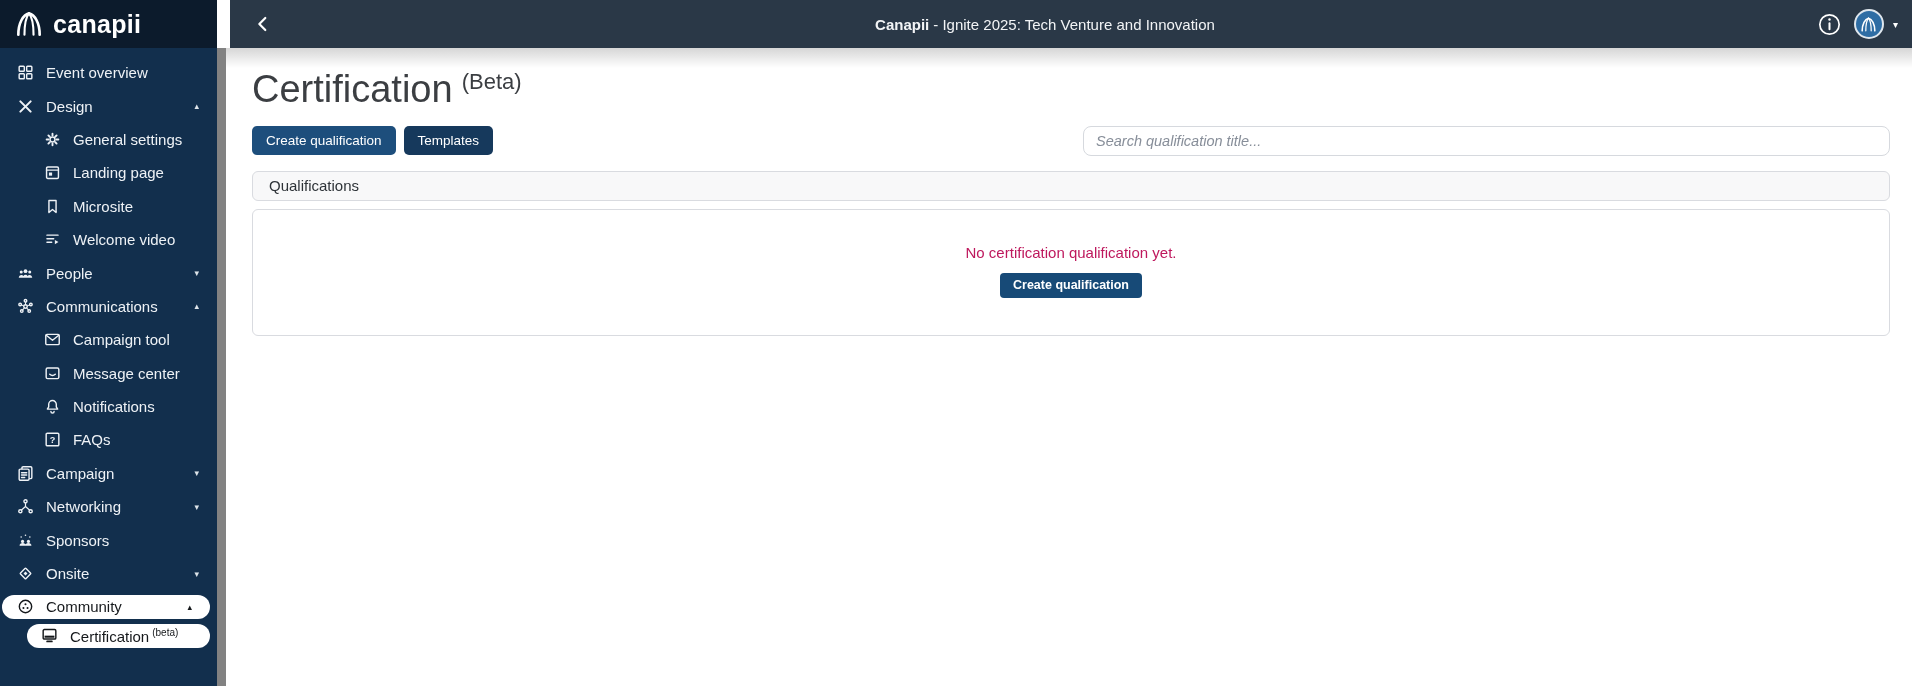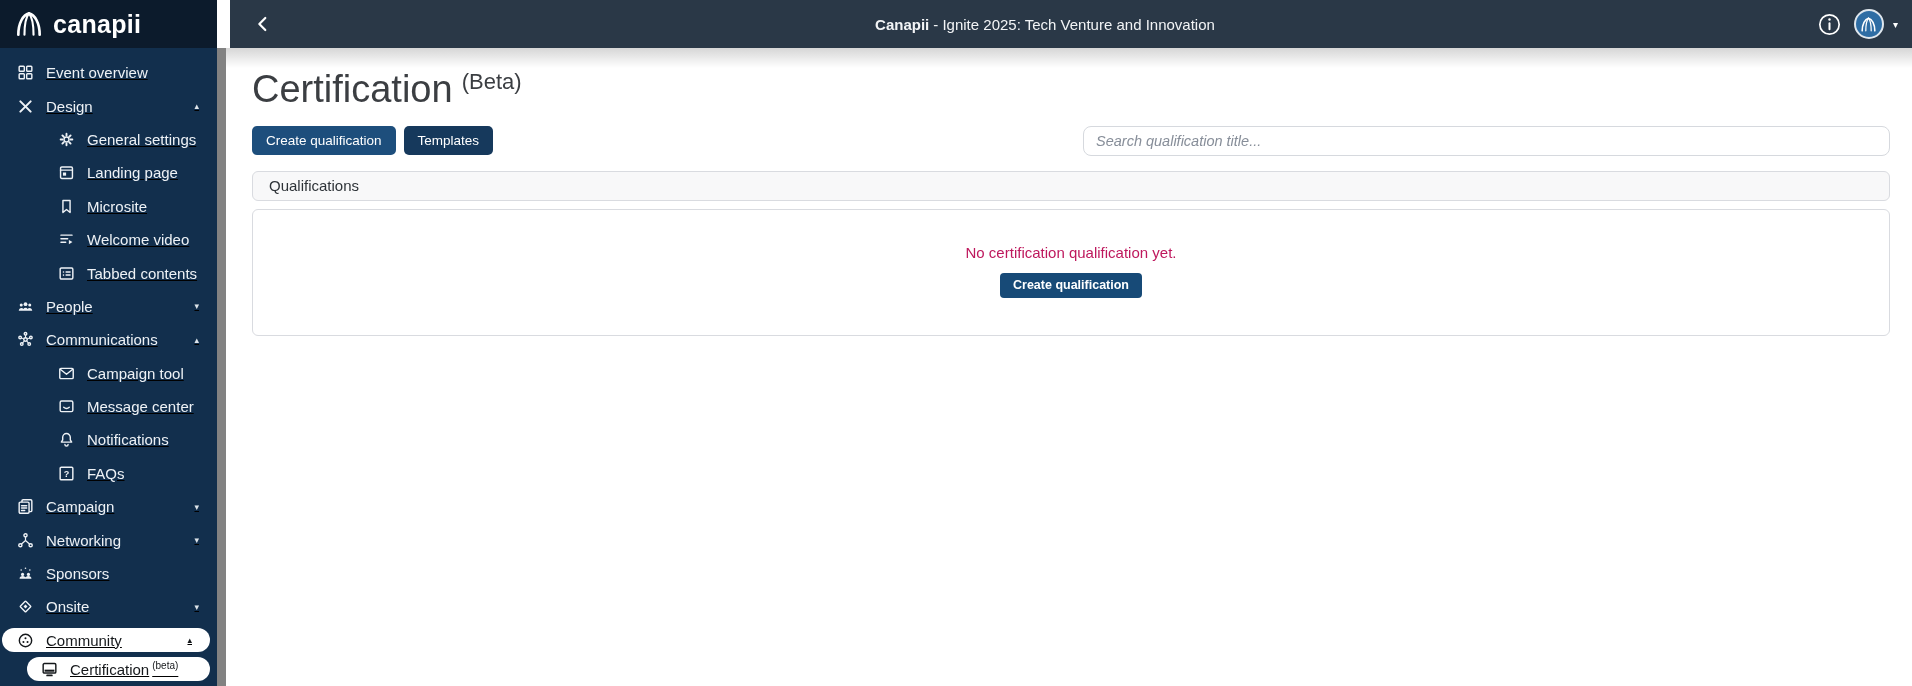--- a/index.html
+++ b/index.html
@@ -38,36 +38,35 @@
     cursor:pointer;
   }
   .avatar svg{ width:19px; height:19px; color:#fff; }
   .avatar-caret{ color:#fff; font-size:10px; margin-left:-2px; cursor:pointer; }
 
   
   .body-row{ flex:1; display:flex; min-height:0; }
   .sidebar{
     width:217px; background:var(--navbg); padding-top:8px; overflow:hidden;
     flex:0 0 217px;
-    text-decoration:underline;
   }
   .scrollstrip{ flex:0 0 9px; background:#828282; cursor:pointer; }
   .content{
     flex:1; position:relative; padding:0 22px 0 26px;
     background:linear-gradient(to bottom, rgba(0,0,0,.16), rgba(255,255,255,0) 20px) #fff;
   }
 
   
   .nav-item{
     height:33.4px; display:flex; align-items:center; color:#eef2f6;
     font-size:15px; padding:0 18px 0 16px; cursor:pointer; white-space:nowrap;
   }
   .nav-item .icon{ width:19px; height:19px; flex:0 0 19px; margin-right:11px; display:flex; }
   .nav-item .icon svg{ width:100%; height:100%; }
-  .nav-item.level1{ padding-left:57px; }
+  .nav-item.level1{ padding-left:43px; }
   .nav-item .caret{ margin-left:auto; font-size:9px; color:#dde4ea; padding-left:6px; }
   .nav-item .label-text sup{ font-size:10px; margin-left:3px; }
   .nav-item.active{
     background:#fff; color:#15181b; height:24px; margin:4.7px 7px 4.7px 2px;
     border-radius:12px; padding-left:14px;
   }
   .nav-item.active.level1{ margin-left:27px; padding-left:13px; }
   .nav-item.active .caret{ color:#15181b; }
 
   
@@ -210,33 +209,20 @@
         <div class="nav-item level1">
     <span class="icon">
             <svg viewBox="0 0 24 24" fill="none" stroke="currentColor" stroke-width="1.8" stroke-linecap="round" stroke-linejoin="round">
               <path d="M5 6.5 H19 M5 11 H13.5 M5 15.5 H11"></path>
               <path d="M15 12.5 L19.5 15.2 L15 17.9 z" fill="currentColor" stroke="none"></path>
             </svg>
           </span>
     <span class="label-text"><span class="lt">Welcome video</span></span>
     <span class="caret"></span>
   </div>
-        <div class="nav-item level1">
-    <span class="icon">
-            <svg viewBox="0 0 24 24" fill="none" stroke="currentColor" stroke-width="1.8" stroke-linecap="round" stroke-linejoin="round">
-              <rect x="4" y="5" width="16" height="14" rx="1.5"></rect>
-              <circle cx="8.2" cy="10" r="1" fill="currentColor" stroke="none"></circle>
-              <path d="M11.5 10 H16.5"></path>
-              <circle cx="8.2" cy="14" r="1" fill="currentColor" stroke="none"></circle>
-              <path d="M11.5 14 H16.5"></path>
-            </svg>
-          </span>
-    <span class="label-text"><span class="lt">Tabbed contents</span></span>
-    <span class="caret"></span>
-  </div>
         <div class="nav-item level0">
     <span class="icon">
             <svg viewBox="0 0 24 24" fill="none" stroke="currentColor" stroke-width="1.8" stroke-linecap="round" stroke-linejoin="round">
               <circle cx="6.6" cy="10" r="1.9" fill="currentColor" stroke="none"></circle>
               <circle cx="17.4" cy="10" r="1.9" fill="currentColor" stroke="none"></circle>
               <circle cx="12" cy="9" r="2.4" fill="currentColor" stroke="none"></circle>
               <path fill="currentColor" stroke="none" d="M3.5 17.5 c0-2.2 1.6-3.6 3.4-3.6 1 0 1.9.4 2.5 1.1 .6-.9 1.5-1.5 2.6-1.5 s2 .6 2.6 1.5 c.6-.7 1.5-1.1 2.5-1.1 1.8 0 3.4 1.4 3.4 3.6 z"></path>
             </svg>
           </span>
     <span class="label-text"><span class="lt">People</span></span>

